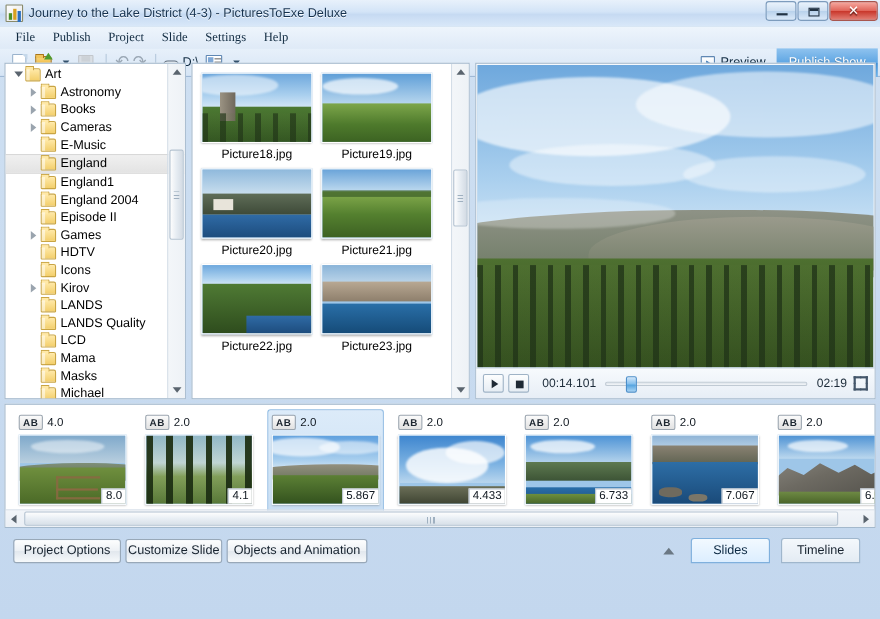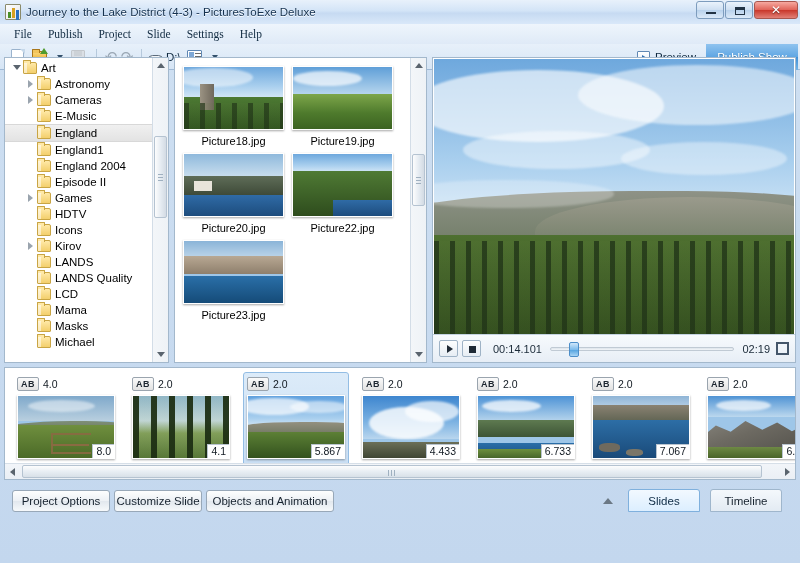--- a/index.html
+++ b/index.html
@@ -415,20 +415,25 @@
       <div class="tree-list" id="tree-list">
           <div class="tree-row" style="padding-left: 4px;">
             <span class="tw open"></span>
             <span class="fico"></span>
             <span>Art</span>
           </div>
           <div class="tree-row" style="padding-left: 18px;">
             <span class="tw closed"></span>
             <span class="fico"></span>
             <span>Astronomy</span>
+          </div>
+          <div class="tree-row" style="padding-left: 18px;">
+            <span class="tw closed"></span>
+            <span class="fico"></span>
+            <span>Books</span>
           </div>
           <div class="tree-row" style="padding-left: 18px;">
             <span class="tw closed"></span>
             <span class="fico"></span>
             <span>Cameras</span>
           </div>
           <div class="tree-row" style="padding-left: 18px;">
             <span class="tw "></span>
             <span class="fico"></span>
             <span>E-Music</span>
@@ -525,20 +530,24 @@
             </div><div class="tname">Picture18.jpg</div></div><div class="tcell"><div class="ph timg">
               <div class="sky" style="height:46%;background:linear-gradient(180deg,#5f9fd8,#bcd9ef)"></div>
               <div class="cloud" style="left:0%;top:6%;width:70%;height:24%;opacity:.8"></div>
               <div style="position:absolute;left:0;right:0;bottom:0;height:56%;background:linear-gradient(180deg,#7da64a 0%,#4e7a2c 55%,#3c6322 100%)"></div>
             </div><div class="tname">Picture19.jpg</div></div><div class="tcell"><div class="ph timg">
               <div class="sky" style="height:40%;background:linear-gradient(180deg,#8fb9dc,#cfe2f0)"></div>
               <div class="water" style="height:34%"></div>
               <div style="position:absolute;left:0;right:0;bottom:34%;height:30%;background:linear-gradient(180deg,#5f6d58,#3e4a38)"></div>
               <div style="position:absolute;left:10%;bottom:40%;width:18%;height:16%;background:#e8e4da"></div>
             </div><div class="tname">Picture20.jpg</div></div><div class="tcell"><div class="ph timg">
+              <div class="sky" style="height:34%;background:linear-gradient(180deg,#6aa4d9,#c2dcf0)"></div>
+              <div style="position:absolute;left:0;right:0;bottom:0;height:68%;background:linear-gradient(180deg,#86ad4e 0%,#54802f 50%,#3d6122 100%)"></div>
+              <div style="position:absolute;left:0;right:0;top:30%;height:10%;background:#3b5c28;opacity:.7"></div>
+            </div><div class="tname">Picture21.jpg</div></div><div class="tcell"><div class="ph timg">
               <div class="sky" style="height:30%"></div>
               <div style="position:absolute;left:0;right:0;bottom:0;height:72%;background:linear-gradient(180deg,#4f7a34,#2e4c1d)"></div>
               <div class="water" style="height:26%;left:40%;"></div>
             </div><div class="tname">Picture22.jpg</div></div><div class="tcell"><div class="ph timg">
               <div class="sky" style="height:38%;background:linear-gradient(180deg,#8ab4d8,#d3e4f1)"></div>
               <div style="position:absolute;left:0;right:0;top:24%;height:30%;background:linear-gradient(180deg,#b8a893,#8e7f6c)"></div>
               <div class="water" style="height:44%;background:linear-gradient(180deg,#2a6fa8,#154b78)"></div>
             </div><div class="tname">Picture23.jpg</div></div></div>
       <div class="vscroll">
         <div class="sc-arrow up">

